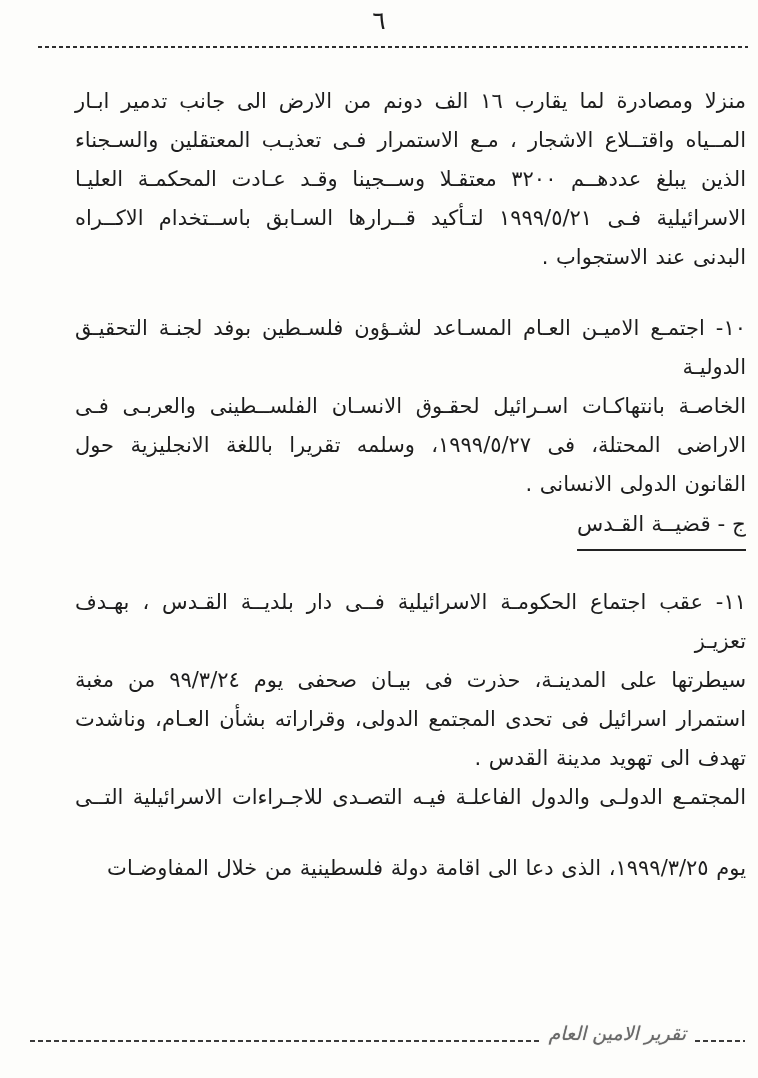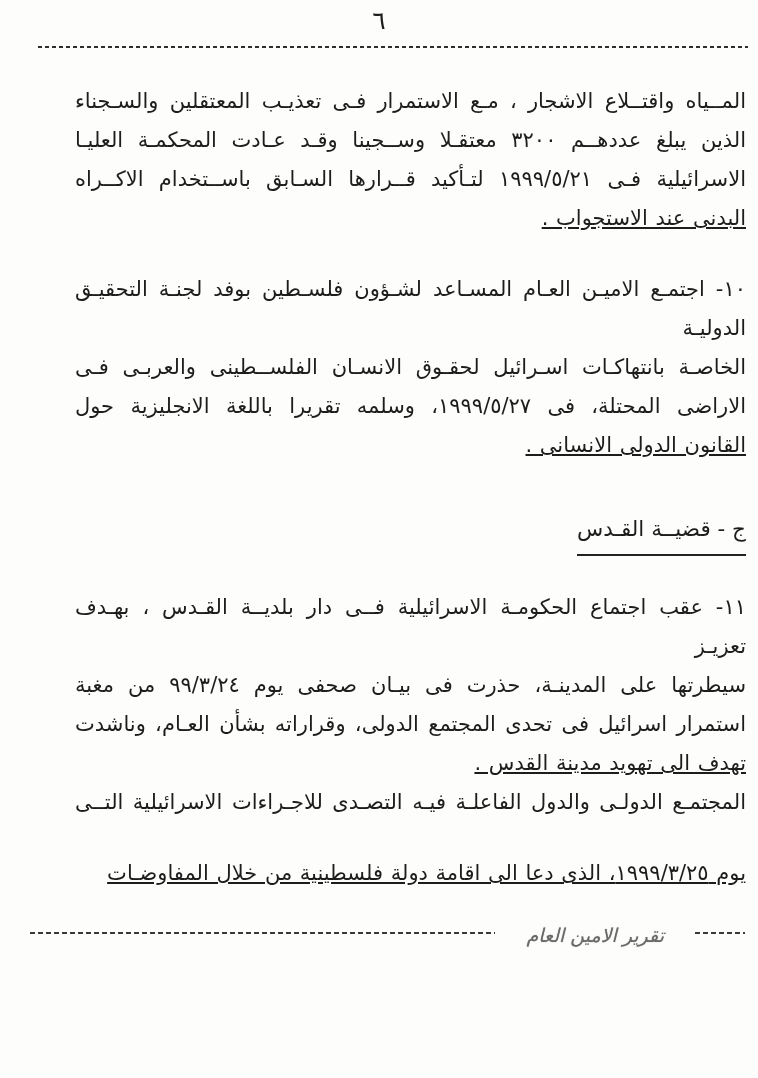--- a/index.html
+++ b/index.html
@@ -27,47 +27,45 @@
     margin: 8px 10px 0 38px;
     background: repeating-linear-gradient(90deg, #2e2e2e 0 4px, rgba(0,0,0,0) 4px 7px);
   }
   .doc-body {
     padding: 0 12px 0 75px;
     font-size: 21px;
     line-height: 39px;
   }
   .block.paragraph { margin-top: 34px; }
   .block.item      { margin-top: 32px; }
-  .block.heading   { margin-top: 44px; margin-bottom: 2px; text-decoration: underline; }
+  .block.heading   { margin-bottom: 2px; text-decoration: underline; }
   .line {
     text-align: justify;
     text-align-last: justify;
     word-spacing: 1px;
   }
   .line.last {
     text-align: center;
     text-align-last: right;
-    text-decoration: underline;
   }
   .heading-text {
     display: inline-block;
     border-bottom: 2px solid #232323;
     padding-bottom: 6px;
     font-size: 21.5px;
   }
   .footer {
     position: absolute;
-    top: 910px;
+    top: 996px;
     right: 13px;
     left: 30px;
     height: 46px;
     display: flex;
-    align-items: center;
+    align-items: flex-end;
     direction: rtl;
-    gap: 22px;
   }
   .dash-short {
     width: 50px;
     height: 2px;
     background: repeating-linear-gradient(90deg, #3a3a3a 0 5px, rgba(0,0,0,0) 5px 8px);
   }
   .dash-long {
     flex: 1;
     height: 2px;
     background: repeating-linear-gradient(90deg, #3a3a3a 0 5px, rgba(0,0,0,0) 5px 8px);
@@ -88,20 +86,21 @@
 <body>
 
 <div class="page">
 
   <div class="page-number">٦</div>
 
   <div class="header-rule"></div>
 
   <div class="doc-body">
       <div class="block paragraph">
+        <div class="line">منزلا ومصادرة لما يقارب ١٦ الف دونم من الارض الى جانب تدمير ابـار</div>
         <div class="line">المــياه واقتــلاع الاشجار ، مـع الاستمرار فـى تعذيـب المعتقلين والسـجناء</div>
         <div class="line">الذين يبلغ عددهــم ٣٢٠٠ معتقـلا وســجينا وقـد عـادت المحكمـة العليـا</div>
         <div class="line">الاسرائيلية فـى ١٩٩٩/٥/٢١ لتـأكيد قــرارها السـابق باســتخدام الاكــراه</div>
         <div class="line last">البدنى عند الاستجواب .</div>
       </div>
       <div class="block item">
         <div class="line">١٠- اجتمـع الاميـن العـام المسـاعد لشـؤون فلسـطين بوفد لجنـة التحقيـق الدوليـة</div>
         <div class="line">الخاصـة بانتهاكـات اسـرائيل لحقـوق الانسـان الفلســطينى والعربـى فـى</div>
         <div class="line">الاراضى المحتلة، فى ١٩٩٩/٥/٢٧، وسلمه تقريرا باللغة الانجليزية حول</div>
         <div class="line last">القانون الدولى الانسانى .</div>

